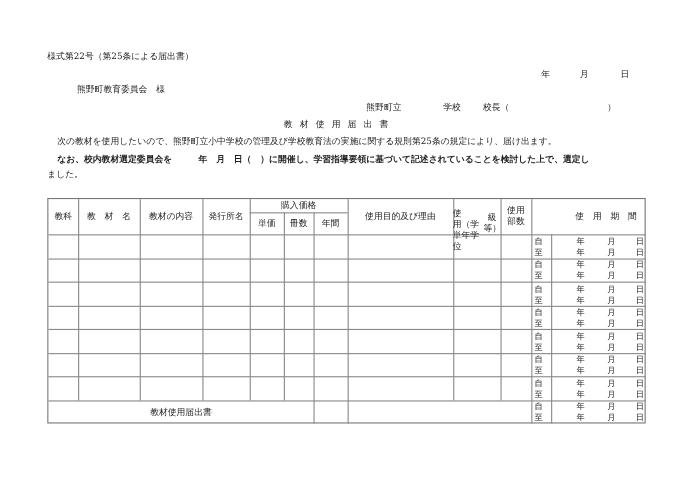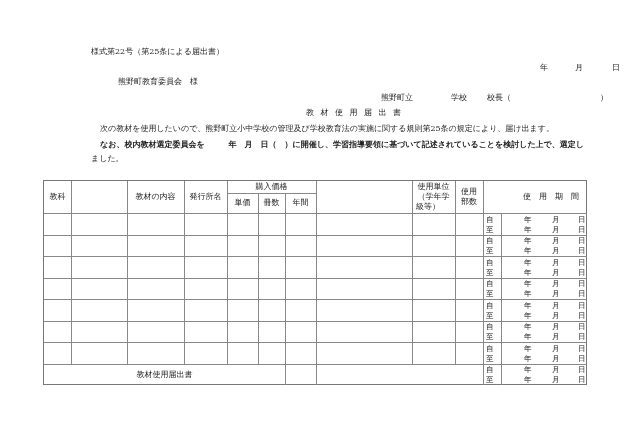--- a/index.html
+++ b/index.html
@@ -1,21 +1,21 @@
 <!DOCTYPE html>
 <html><head>
 <meta charset="utf-8">
 <style>
   html, body { margin: 0; padding: 0; background: #ffffff; }
   body {
     width: 630px; height: 440px; position: relative; overflow: hidden;
     font-family: "DejaVu Serif", "Liberation Serif", serif;
     color: #222; font-size: 8px;
   }
-  .abs { position: absolute; white-space: nowrap; line-height: 10px; margin-left: 48px; }
+  .abs { position: absolute; white-space: nowrap; line-height: 10px; }
   .form-no { left: 43px; top: 47px; }
   .date-line { top: 63px; }
   .date-line span { position: absolute; }
   .addressee { left: 70px; top: 77px; }
   .school-line { top: 93px; }
   .school-line span { position: absolute; }
   .doc-title { left: 258px; top: 108px; letter-spacing: 6.5px; }
   .para1 { left: 52px; top: 124px; }
   .para2 { left: 52px; top: 139px; font-weight: bold; }
   .para3 { left: 43px; top: 154px; }
@@ -76,27 +76,29 @@
   <div class="line v" style="left:183px;top:0;height:183px"></div>
   <div class="line v" style="left:214px;top:12px;height:171px"></div>
   <div class="line v" style="left:241px;top:12px;height:192px"></div>
   <div class="line v" style="left:272px;top:0;height:204px"></div>
   <div class="line v" style="left:368px;top:0;height:183px"></div>
   <div class="line v" style="left:411px;top:0;height:183px"></div>
   <div class="line v" style="left:439px;top:0;height:204px"></div>
   <div class="line v" style="left:457px;top:32px;height:172px"></div>
 
   <div class="cell" style="left:0;top:0;width:27px;height:32px">教科</div>
+  <div class="cell" style="left:27px;top:0;width:56px;height:32px">教　材　名</div>
   <div class="cell" style="left:140px;top:0;width:43px;height:32px">発行所名</div>
   <div class="cell" style="left:83px;top:0;width:57px;height:32px">教材の内容</div>
   <div class="cell" style="left:183px;top:0;width:89px;height:12px">購入価格</div>
   <div class="cell" style="left:183px;top:12px;width:31px;height:20px">単価</div>
   <div class="cell" style="left:214px;top:12px;width:27px;height:20px">冊数</div>
   <div class="cell" style="left:241px;top:12px;width:31px;height:20px">年間</div>
-  <div class="cell" style="left:368px;top:0;width:43px;height:32px;flex-direction:column">
+  <div class="cell" style="left:272px;top:0;width:96px;height:32px">使用目的及び理由</div>
+  <div class="cell" style="left:368px;top:12px;width:43px;height:32px;flex-direction:row">
     <span>使用単位</span>
     <span>（学年学</span>
     <span style="align-self:flex-start;padding-left:4px">級等）</span>
   </div>
   <div class="cell" style="left:411px;top:0;width:28px;height:32px;flex-direction:column">
     <span>使用</span>
     <span>部数</span>
   </div>
   <div class="cell" style="left:451px;top:0;width:112px;height:32px">使　用　期　間</div>
 

